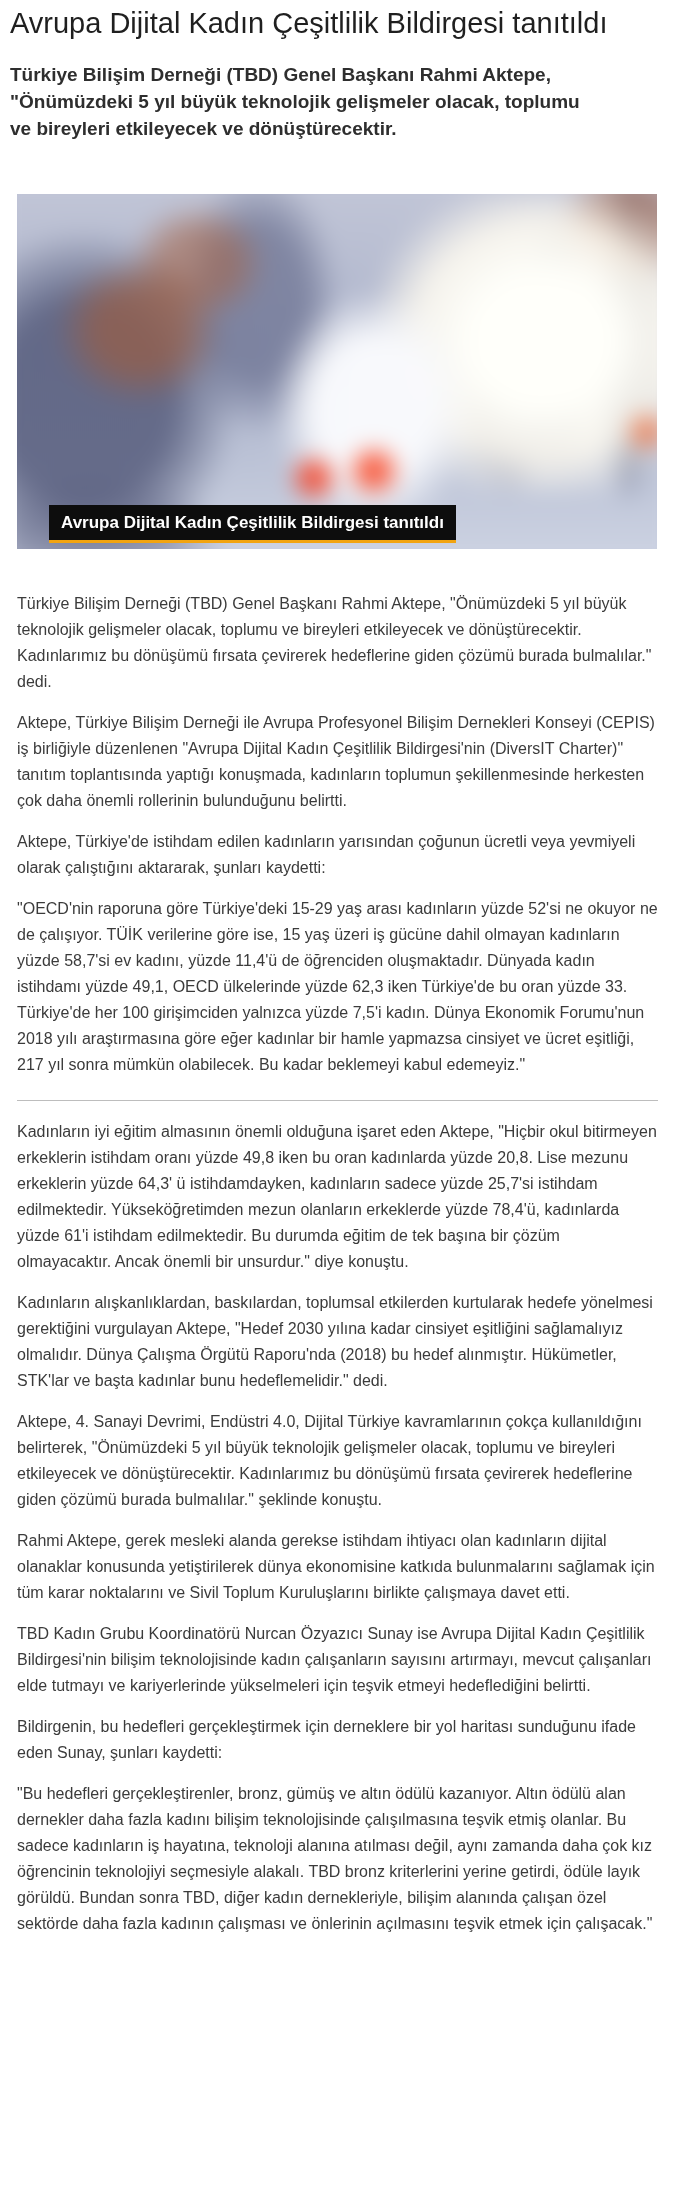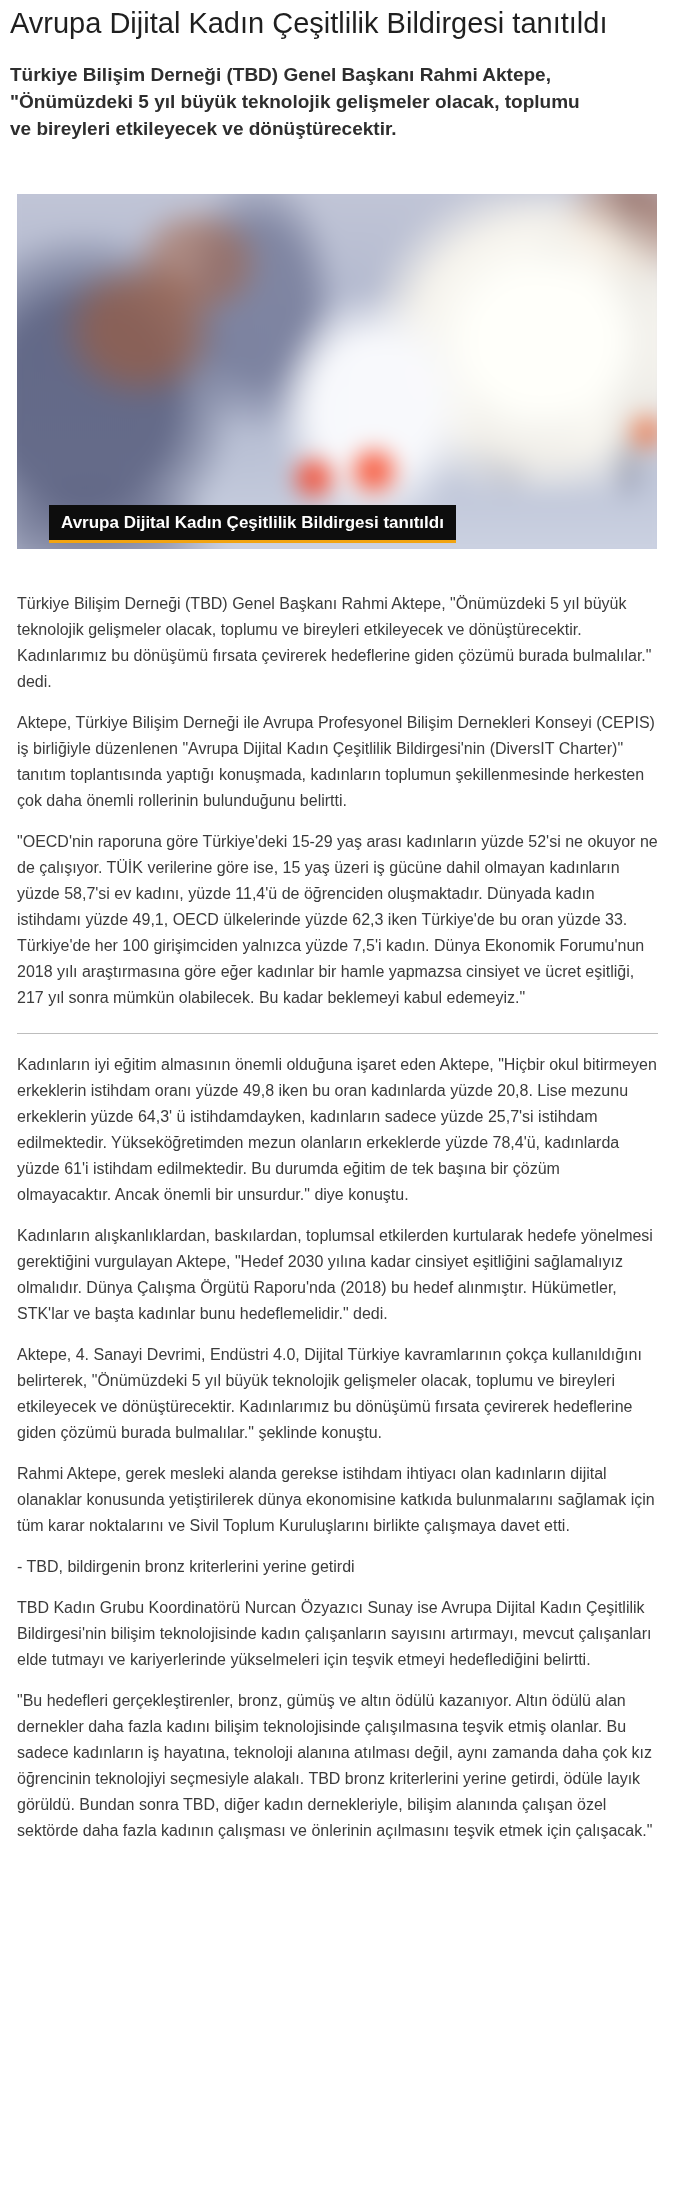--- a/index.html
+++ b/index.html
@@ -145,24 +145,25 @@
   </div>
 
   <figure class="hero" style="margin-top:52px;">
     <div class="hero-blur"></div>
     <figcaption class="hero-caption">Avrupa Dijital Kadın Çeşitlilik Bildirgesi tanıtıldı</figcaption>
   </figure>
 
   <div class="article-body">
     <p>Türkiye Bilişim Derneği (TBD) Genel Başkanı Rahmi Aktepe, "Önümüzdeki 5 yıl büyük teknolojik gelişmeler olacak, toplumu ve bireyleri etkileyecek ve dönüştürecektir. Kadınlarımız bu dönüşümü fırsata çevirerek hedeflerine giden çözümü burada bulmalılar." dedi.</p>
     <p>Aktepe, Türkiye Bilişim Derneği ile Avrupa Profesyonel Bilişim Dernekleri Konseyi (CEPIS) iş birliğiyle düzenlenen "Avrupa Dijital Kadın Çeşitlilik Bildirgesi'nin (DiversIT Charter)" tanıtım toplantısında yaptığı konuşmada, kadınların toplumun şekillenmesinde herkesten çok daha önemli rollerinin bulunduğunu belirtti.</p>
+    <p>Aktepe, Türkiye'de istihdam edilen kadınların yarısından çoğunun ücretli veya yevmiyeli olarak çalıştığını aktararak, şunları kaydetti:</p>
     <p>"OECD'nin raporuna göre Türkiye'deki 15-29 yaş arası kadınların yüzde 52'si ne okuyor ne de çalışıyor. TÜİK verilerine göre ise, 15 yaş üzeri iş gücüne dahil olmayan kadınların yüzde 58,7'si ev kadını, yüzde 11,4'ü de öğrenciden oluşmaktadır. Dünyada kadın istihdamı yüzde 49,1, OECD ülkelerinde yüzde 62,3 iken Türkiye'de bu oran yüzde 33. Türkiye'de her 100 girişimciden yalnızca yüzde 7,5'i kadın. Dünya Ekonomik Forumu'nun 2018 yılı araştırmasına göre eğer kadınlar bir hamle yapmazsa cinsiyet ve ücret eşitliği, 217 yıl sonra mümkün olabilecek. Bu kadar beklemeyi kabul edemeyiz."</p>
     <hr class="section-divider">
     <p>Kadınların iyi eğitim almasının önemli olduğuna işaret eden Aktepe, "Hiçbir okul bitirmeyen erkeklerin istihdam oranı yüzde 49,8 iken bu oran kadınlarda yüzde 20,8. Lise mezunu erkeklerin yüzde 64,3' ü istihdamdayken, kadınların sadece yüzde 25,7'si istihdam edilmektedir. Yükseköğretimden mezun olanların erkeklerde yüzde 78,4'ü, kadınlarda yüzde 61'i istihdam edilmektedir. Bu durumda eğitim de tek başına bir çözüm olmayacaktır. Ancak önemli bir unsurdur." diye konuştu.</p>
     <p>Kadınların alışkanlıklardan, baskılardan, toplumsal etkilerden kurtularak hedefe yönelmesi gerektiğini vurgulayan Aktepe, "Hedef 2030 yılına kadar cinsiyet eşitliğini sağlamalıyız olmalıdır. Dünya Çalışma Örgütü Raporu'nda (2018) bu hedef alınmıştır. Hükümetler, STK'lar ve başta kadınlar bunu hedeflemelidir." dedi.</p>
     <p>Aktepe, 4. Sanayi Devrimi, Endüstri 4.0, Dijital Türkiye kavramlarının çokça kullanıldığını belirterek, "Önümüzdeki 5 yıl büyük teknolojik gelişmeler olacak, toplumu ve bireyleri etkileyecek ve dönüştürecektir. Kadınlarımız bu dönüşümü fırsata çevirerek hedeflerine giden çözümü burada bulmalılar." şeklinde konuştu.</p>
     <p>Rahmi Aktepe, gerek mesleki alanda gerekse istihdam ihtiyacı olan kadınların dijital olanaklar konusunda yetiştirilerek dünya ekonomisine katkıda bulunmalarını sağlamak için tüm karar noktalarını ve Sivil Toplum Kuruluşlarını birlikte çalışmaya davet etti.</p>
-    <p>- TBD, bildirgenin bronz kriterlerini yerine getirdi</p>
     <p>TBD Kadın Grubu Koordinatörü Nurcan Özyazıcı Sunay ise Avrupa Dijital Kadın Çeşitlilik Bildirgesi'nin bilişim teknolojisinde kadın çalışanların sayısını artırmayı, mevcut çalışanları elde tutmayı ve kariyerlerinde yükselmeleri için teşvik etmeyi hedeflediğini belirtti.</p>
+    <p>Bildirgenin, bu hedefleri gerçekleştirmek için derneklere bir yol haritası sunduğunu ifade eden Sunay, şunları kaydetti:</p>
     <p>"Bu hedefleri gerçekleştirenler, bronz, gümüş ve altın ödülü kazanıyor. Altın ödülü alan dernekler daha fazla kadını bilişim teknolojisinde çalışılmasına teşvik etmiş olanlar. Bu sadece kadınların iş hayatına, teknoloji alanına atılması değil, aynı zamanda daha çok kız öğrencinin teknolojiyi seçmesiyle alakalı. TBD bronz kriterlerini yerine getirdi, ödüle layık görüldü. Bundan sonra TBD, diğer kadın dernekleriyle, bilişim alanında çalışan özel sektörde daha fazla kadının çalışması ve önlerinin açılmasını teşvik etmek için çalışacak."</p>
   </div>
 
 </div>
 
 </body></html>

